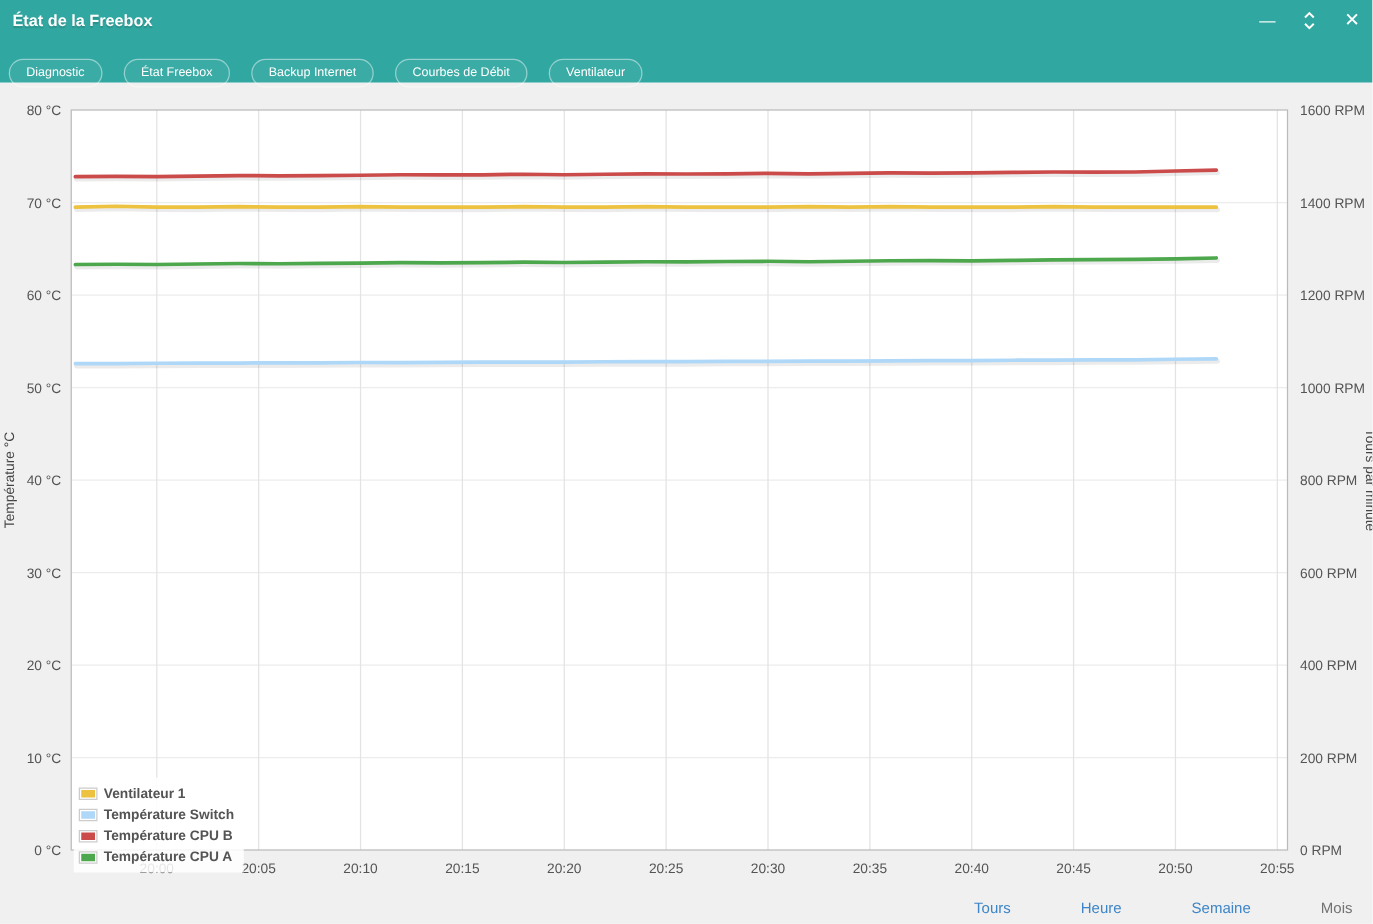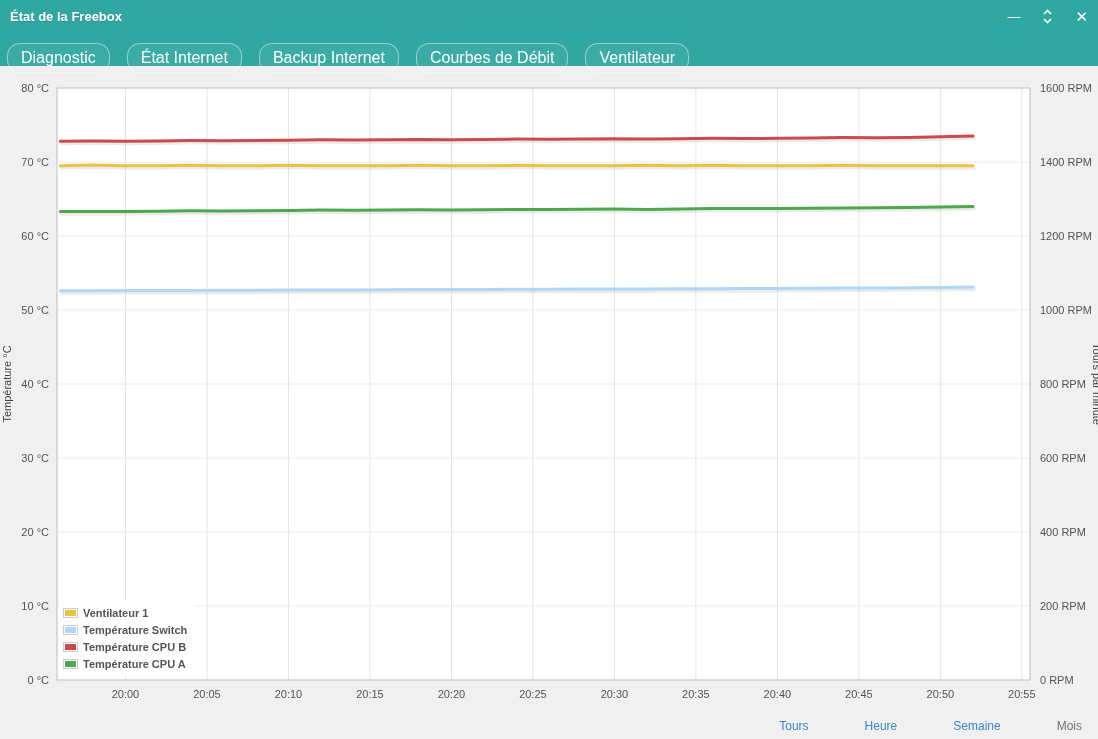--- a/index.html
+++ b/index.html
@@ -17,21 +17,21 @@
   }
   .titlebar .title { font-weight:bold; font-size:13px; text-shadow:0 1px 1px rgba(0,0,0,0.15); }
   .win-controls { margin-left:auto; display:flex; align-items:center; gap:22px; }
   .win-ctrl { color:#fff; font-size:13px; line-height:1; cursor:pointer; display:flex; align-items:center; }
   
   .tabbar {
     height:34px; background:#31a7a1;
     display:flex; align-items:center; gap:17px; padding:0 7px;
   }
   .tab {
-    color:#fff; font-size:16px; padding:5px 13px; white-space:nowrap;
+    color:#fff; font-size:10px; padding:5px 13px; white-space:nowrap;
     border:1px solid rgba(255,255,255,0.45); border-radius:13px;
     background:rgba(255,255,255,0.05); cursor:pointer;margin-top:18px;
   }
   .tab.active {
     background:#275e5b; border-color:#1f4f4d;
   }
   
   #chart { position:relative; width:1098px; height:654px; }
   #chart svg { position:absolute; left:0; top:0; }
   #chart svg text { font-family:"Liberation Sans","DejaVu Sans",sans-serif; }
@@ -65,21 +65,21 @@
           <polyline points="2,6 5.5,2.5 9,6" fill="none" stroke="#ffffff" stroke-width="1.6"></polyline>
           <polyline points="2,11 5.5,14.5 9,11" fill="none" stroke="#ffffff" stroke-width="1.6"></polyline>
         </svg>
       </span>
       <span class="win-ctrl" style="font-size:15px;">✕</span>
     </div>
   </div>
 
   <div class="tabbar">
     <div class="tab">Diagnostic</div>
-    <div class="tab">État Internet</div>
+    <div class="tab">État Freebox</div>
     <div class="tab">Backup Internet</div>
     <div class="tab">Courbes de Débit</div>
     <div class="tab">Ventilateur</div>
   </div>
 
   <div id="chart">
       <svg width="1098" height="654">
         <rect x="57" y="22" width="973" height="592" fill="#ffffff"></rect>
         <line x1="57" x2="1030" y1="540" y2="540" stroke="#ececec"></line>
         <line x1="57" x2="1030" y1="466" y2="466" stroke="#ececec"></line>
@@ -135,21 +135,21 @@
         <text x="1040" y="470" fill="#545454" font-size="11" text-anchor="start">400 RPM</text>
         <text x="1040" y="396" fill="#545454" font-size="11" text-anchor="start">600 RPM</text>
         <text x="1040" y="322" fill="#545454" font-size="11" text-anchor="start">800 RPM</text>
         <text x="1040" y="248" fill="#545454" font-size="11" text-anchor="start">1000 RPM</text>
         <text x="1040" y="174" fill="#545454" font-size="11" text-anchor="start">1200 RPM</text>
         <text x="1040" y="100" fill="#545454" font-size="11" text-anchor="start">1400 RPM</text>
         <text x="1040" y="26" fill="#545454" font-size="11" text-anchor="start">1600 RPM</text>
         <text x="11" y="318" fill="#444444" font-size="11" text-anchor="middle" transform="rotate(-90 11 318)">Température °C</text>
         <text x="1093" y="318" fill="#444444" font-size="11" text-anchor="middle" transform="rotate(90 1093 318)">Tours par minute</text>
       </svg>
-      <div class="legend" style="left: 59px; top: 534px;">
+      <div class="legend" style="left: 59px; top: 556px;">
         <div class="legend-row">
           <div class="swatch-outer">
             <div class="swatch-inner" style="background: rgb(237, 194, 64);"></div>
           </div>
           <span class="legend-label">Ventilateur 1</span>
         </div>
         <div class="legend-row">
           <div class="swatch-outer">
             <div class="swatch-inner" style="background: rgb(175, 216, 248);"></div>
           </div>

